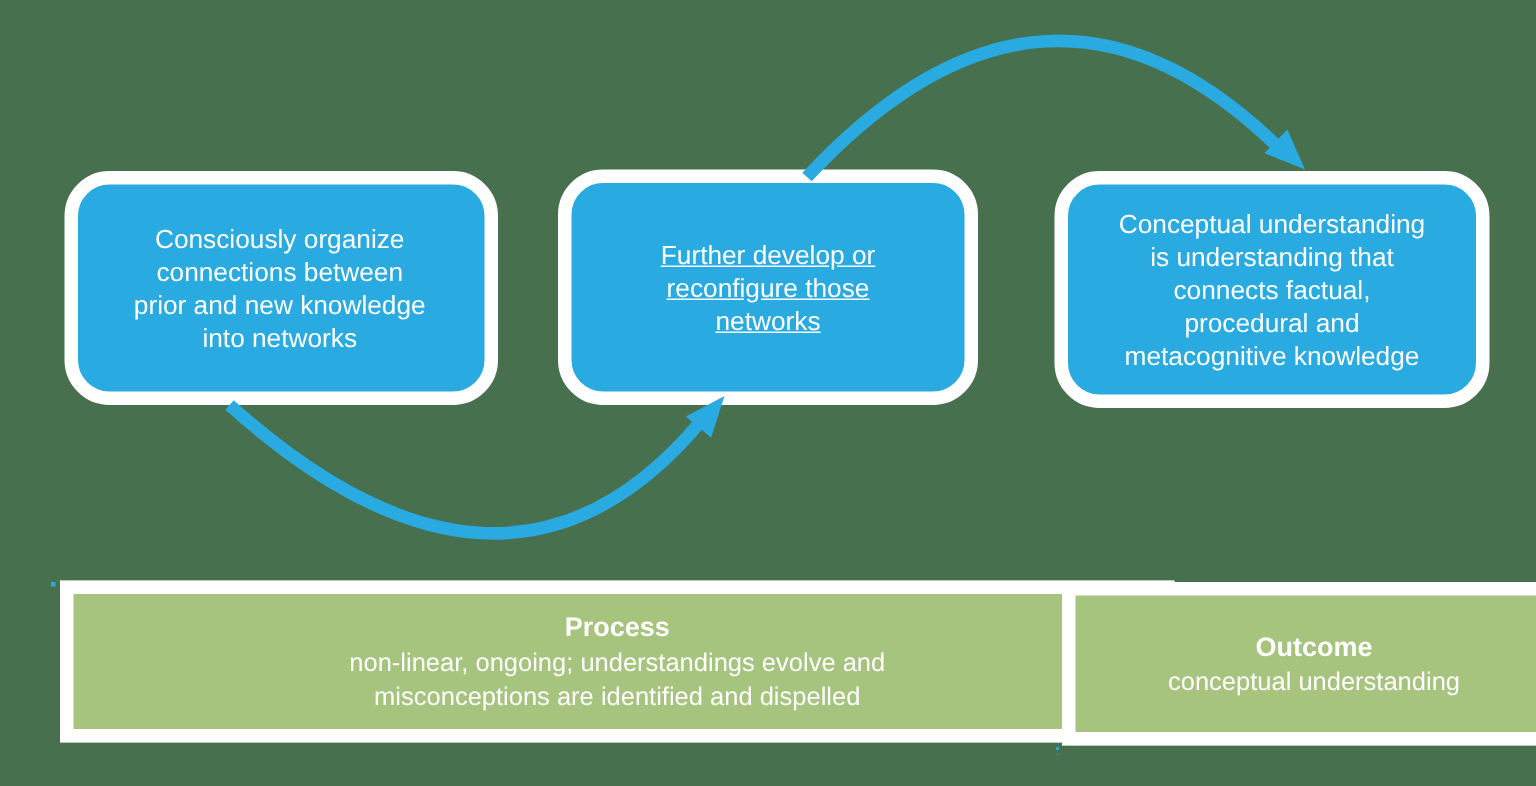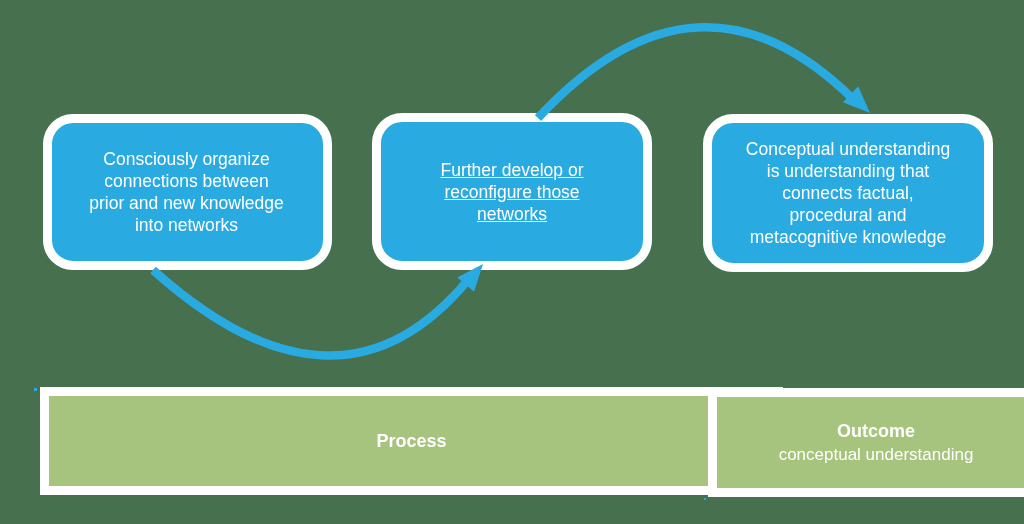--- a/index.html
+++ b/index.html
@@ -70,20 +70,22 @@
 connects factual,
 procedural and
 metacognitive knowledge</span>
   </div>
 
   <div class="guide-line"></div>
   <div class="guide-dot"></div>
 
   <div class="legend process">
     <div class="legend-title">Process</div>
+    <div class="legend-desc">non-linear, ongoing; understandings evolve and
+misconceptions are identified and dispelled</div>
   </div>
 
   <div class="legend outcome">
     <div class="legend-title">Outcome</div>
     <div class="legend-desc">conceptual understanding</div>
   </div>
 
 </div>
 
 </body></html>

